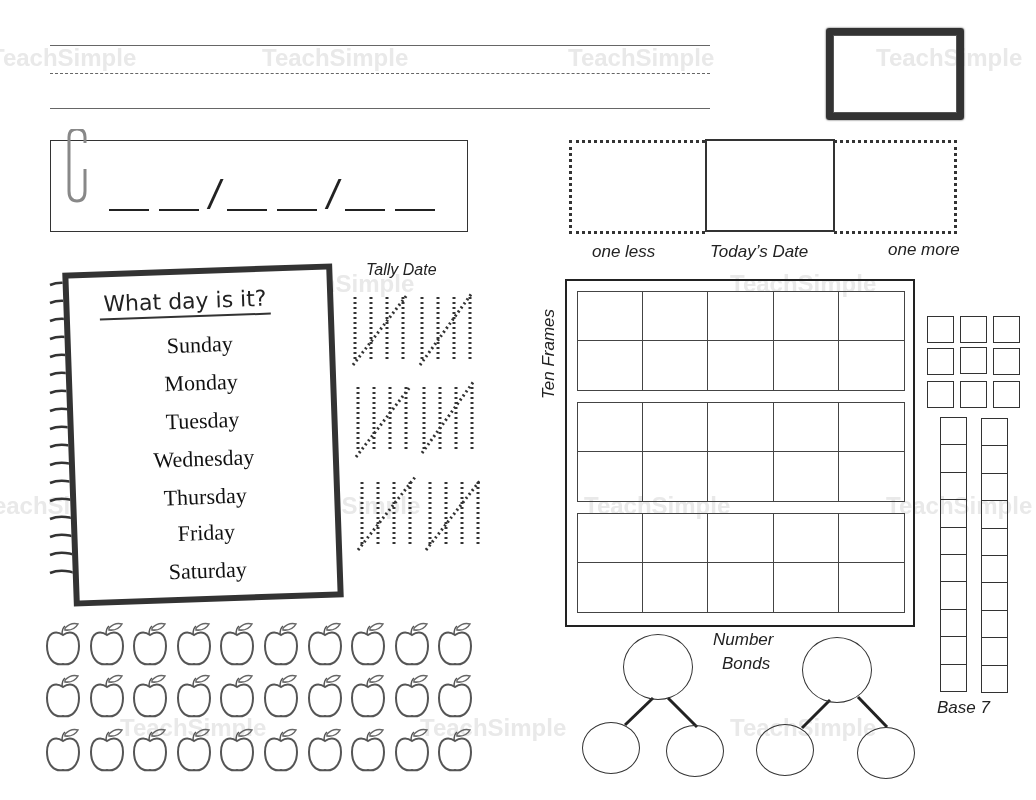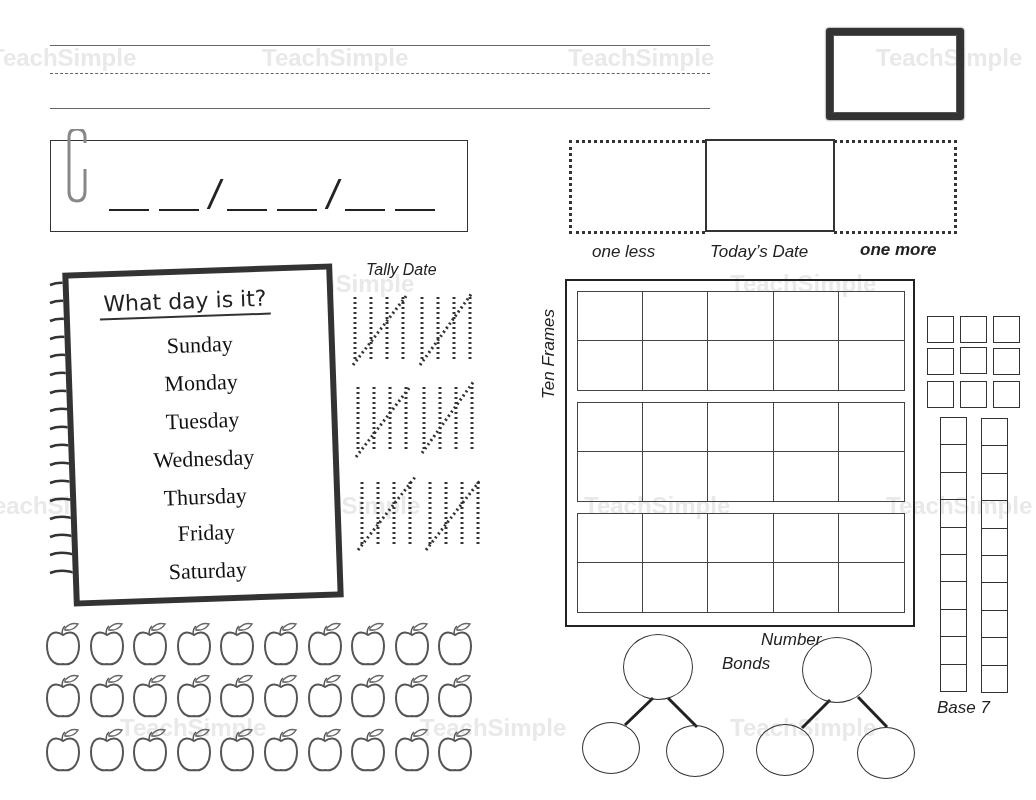--- a/index.html
+++ b/index.html
@@ -67,21 +67,21 @@
   <div class="slash" style="left:276px;top:32px;">/</div>
   <div class="blank" style="left:294px;top:68px;"></div>
   <div class="blank" style="left:344px;top:68px;"></div>
 </div>
 
 <div class="dotted" style="left:569px;top:140px;width:133px;height:88px;border-right:none;"></div>
 <div class="solidbox" style="left:705px;top:139px;width:126px;height:89px;"></div>
 <div class="dotted" style="left:834px;top:140px;width:120px;height:88px;border-left:none;"></div>
 <div class="lbl-it" style="left:592px;top:242px;">one less</div>
 <div class="lbl-it" style="left:710px;top:242px;">Today’s Date</div>
-<div class="lbl-it" style="left:860px;top:240px;font-weight:bold;">one more</div>
+<div class="lbl-it" style="left:888px;top:240px;">one more</div>
 
 <div>
   <svg class="abs" style="left:48px;top:280px;" width="36" height="310">
     <g stroke="#333" stroke-width="2.5" fill="none">
       <path d="M2 5 Q14 0 30 6"></path>
         <path d="M2 23 Q14 18 30 24"></path>
         <path d="M2 41 Q14 36 30 42"></path>
         <path d="M2 59 Q14 54 30 60"></path>
       <path d="M2 77 Q14 72 30 78"></path>
         <path d="M2 95 Q14 90 30 96"></path>
@@ -228,21 +228,21 @@
     <div></div>
     <div></div>
     <div></div>
     <div></div>
     <div></div>
     <div></div>
     <div></div>
   </div>
 <div class="lbl-it" style="left:937px;top:698px;">Base 7</div>
 
-<div class="lbl-it" style="left:713px;top:630px;margin-left:48px;">Number</div>
+<div class="lbl-it" style="left:713px;top:630px;">Number</div>
 <div class="lbl-it" style="left:722px;top:654px;text-align:right;">Bonds</div>
 <svg class="abs" style="left:570px;top:620px;" width="360" height="180">
   <g stroke="#222" stroke-width="3">
     <line x1="83" y1="78" x2="55" y2="105"></line>
       <line x1="98" y1="78" x2="127" y2="107"></line>
     <line x1="260" y1="80" x2="232" y2="108"></line>
       <line x1="288" y1="77" x2="317" y2="107"></line>
   </g>
 </svg>
 <div class="circle" style="left:623px;top:634px;width:68px;height:64px;"></div>

